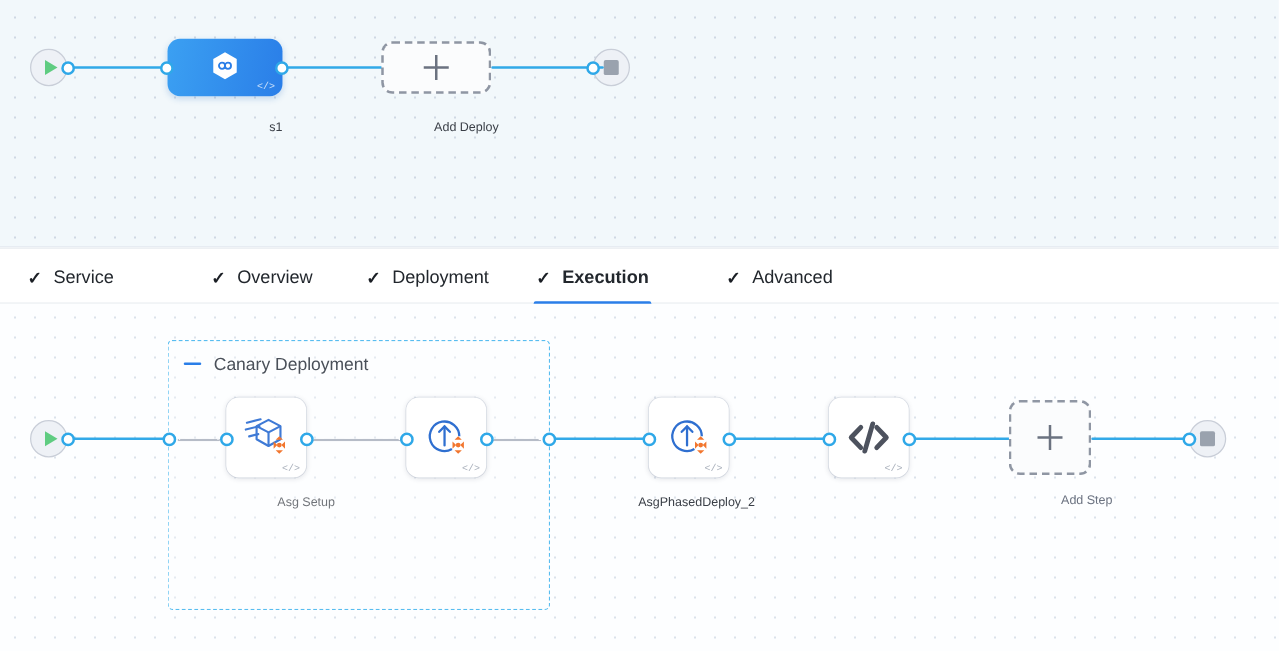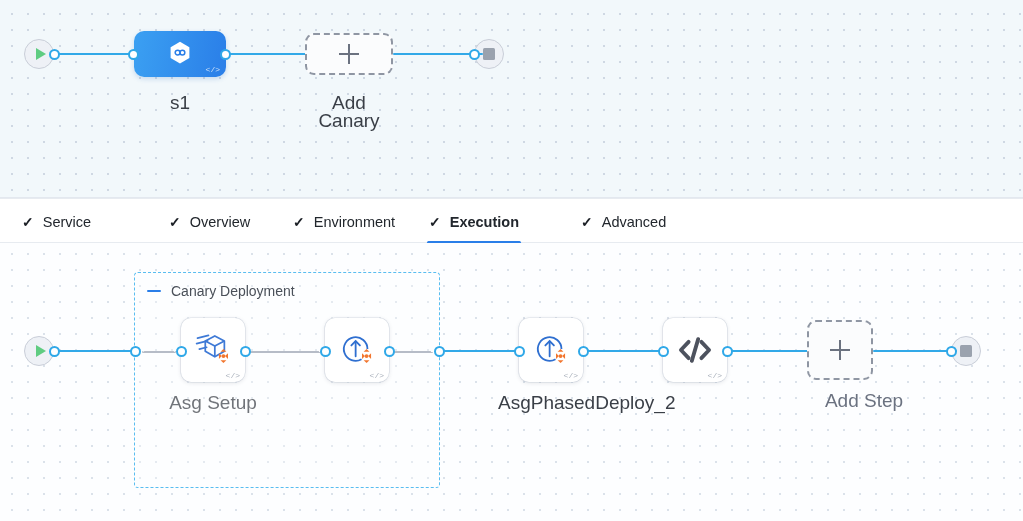--- a/index.html
+++ b/index.html
@@ -140,22 +140,22 @@
   .stage-node .codebadge {
     position: absolute; right: 6px; bottom: 3px;
     font-size: 8px; color: rgba(255,255,255,.75);
     font-family: "Liberation Mono", monospace;
   }
 
   .hexwrap { width: 28px; height: 28px; }
 
   .node-label {
     position: absolute;
-    text-align: center;
-    font-size: 19px;
+    text-align: right;
+    font-size: 10px;
     color: #3a3f47;
     line-height: 18px;
   }
 
   
   .add-node {
     position: absolute;
     border: 2px dashed #8f96a3;
     background: #fbfcfd;
     display: flex; align-items: center; justify-content: center;
@@ -238,21 +238,21 @@
   </div>
   <div class="port" style="left:128px; top:48.5px;"></div>
   <div class="port" style="left:220px; top:48.5px;"></div>
   <div class="node-label" style="left:134px; top:94px; width:92px;">s1</div>
 
   <div class="link" style="left:228px; top:52.7px; width:80px;"></div>
 
   <div class="add-node" style="left:305px; top:33px; width:88px; height:42px; border-radius:9px;">
     <span class="plus"></span>
   </div>
-  <div class="node-label" style="left:299px; top:94px; width:100px;">Add Canary</div>
+  <div class="node-label" style="left:299px; top:94px; width:100px;">Add Deploy</div>
 
   <div class="link" style="left:393px; top:52.7px; width:90px;"></div>
   <div class="port" style="left:469px; top:48.5px;"></div>
   <div class="terminal" style="left:474px; top:39px;">
     <div class="stop-sq"></div>
   </div>
 </div>
 
 <div class="tabbar">
 
@@ -263,21 +263,21 @@
   </div>
 
   <div class="tab" style="left:167px;">
     <span class="chk">✓</span>
     <span class="lbl">Overview</span>
 
   </div>
 
   <div class="tab" style="left:291px;">
     <span class="chk">✓</span>
-    <span class="lbl">Environment</span>
+    <span class="lbl">Deployment</span>
 
   </div>
 
   <div class="tab active" style="left:427px;">
     <span class="chk">✓</span>
     <span class="lbl">Execution</span>
     <span class="underline" style="background:#2a7ee8;"></span>
   </div>
 
   <div class="tab" style="left:579px;">
@@ -399,20 +399,20 @@
     </span>
     <span class="codebadge">&lt;/&gt;</span>
   </div>
   <div class="port" style="left:722px; top:102.5px;"></div>
 
   <div class="link" style="left:730px; top:106.7px; width:78px;"></div>
 
   <div class="add-node" style="left:807px; top:77px; width:66px; height:60px; border-radius:9px;">
     <span class="plus"></span>
   </div>
-  <div class="node-label" style="left:814px; top:149px; width:100px; color:#6b7280;">Add Step</div>
+  <div class="node-label" style="left:790px; top:149px; width:100px; color:#6b7280;">Add Step</div>
 
   <div class="link" style="left:873px; top:106.7px; width:84px;"></div>
   <div class="port" style="left:946px; top:102.5px;"></div>
   <div class="terminal" style="left:951px; top:93px;">
     <div class="stop-sq"></div>
   </div>
 </div>
 
 </body></html>

